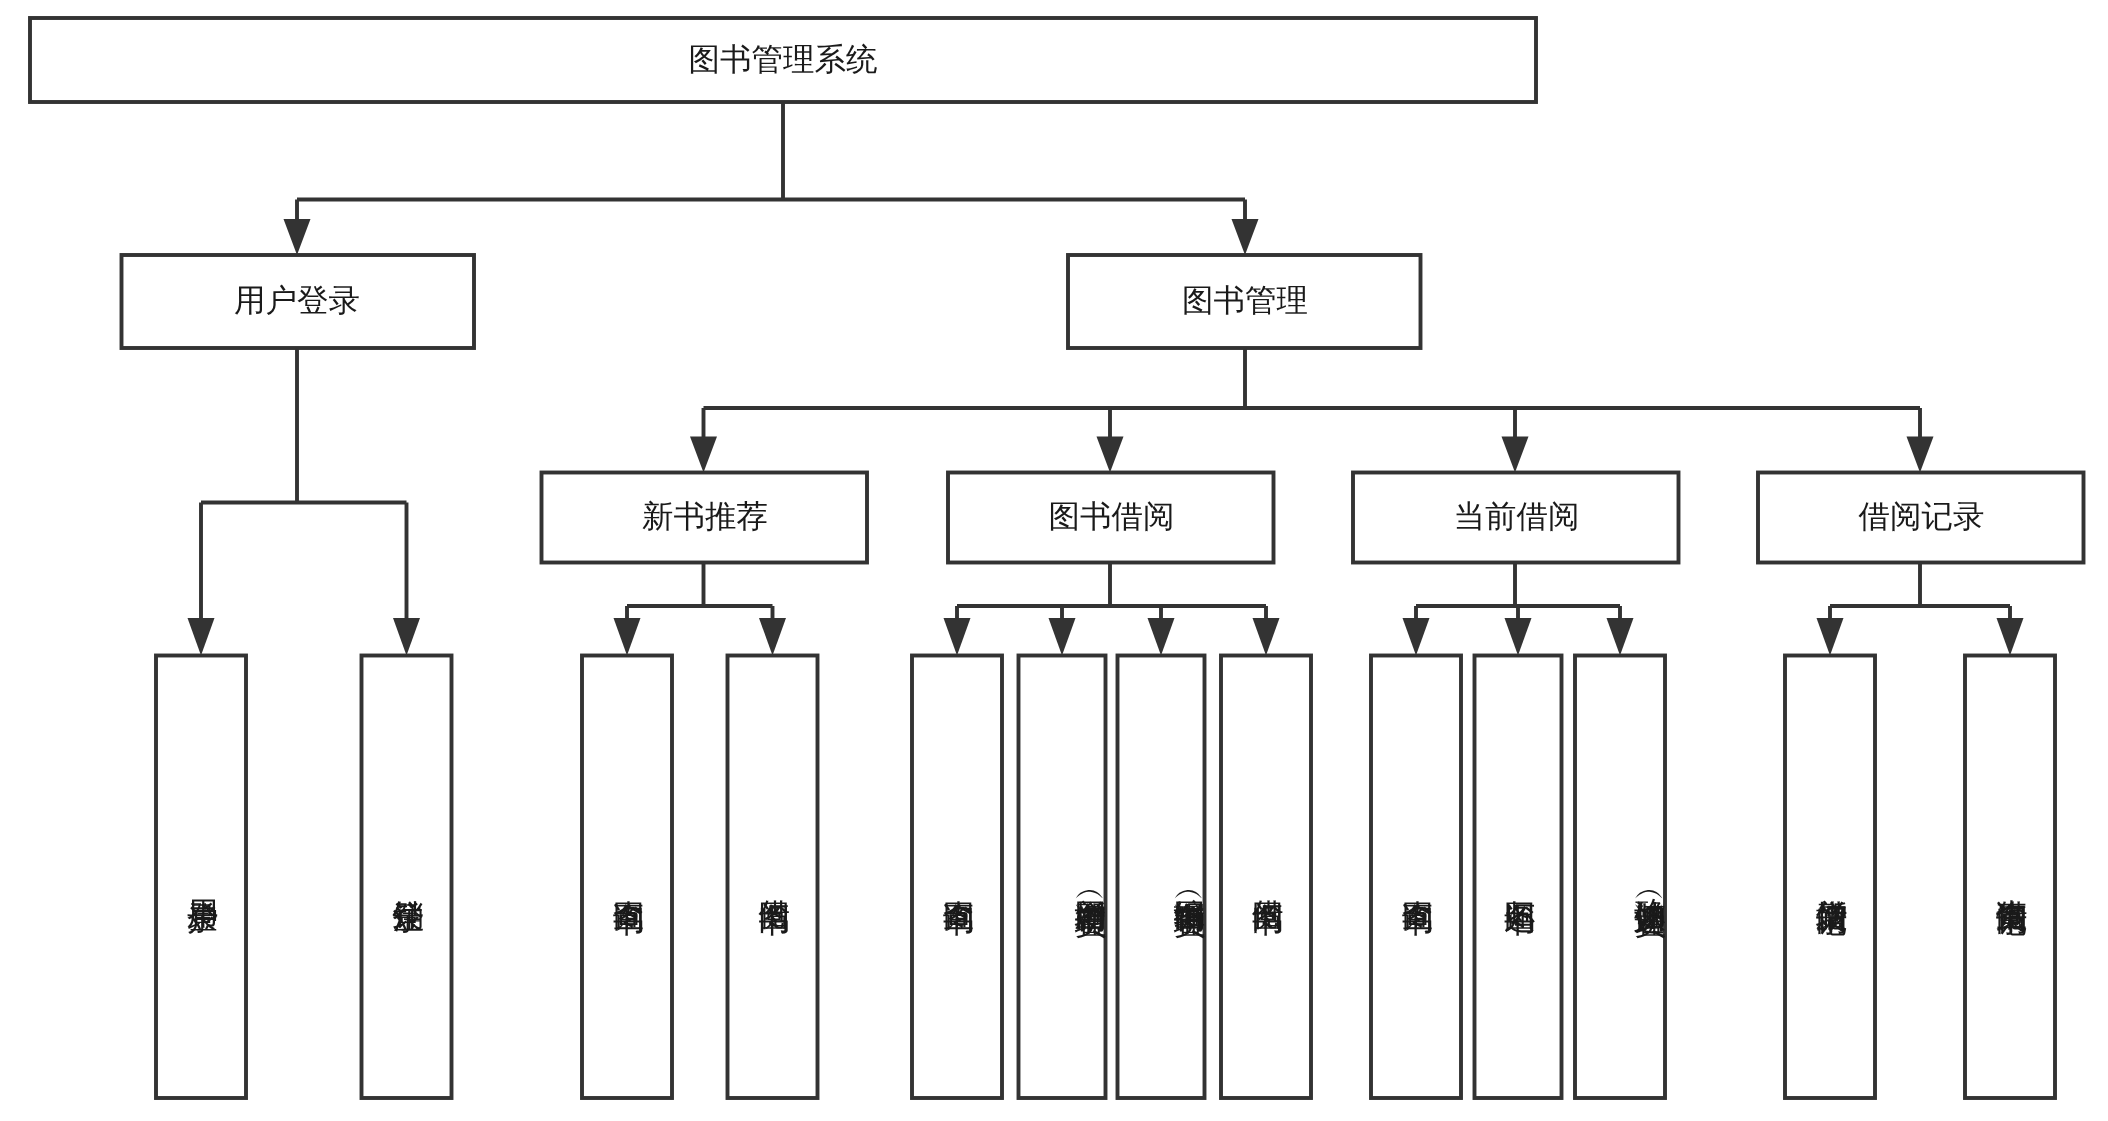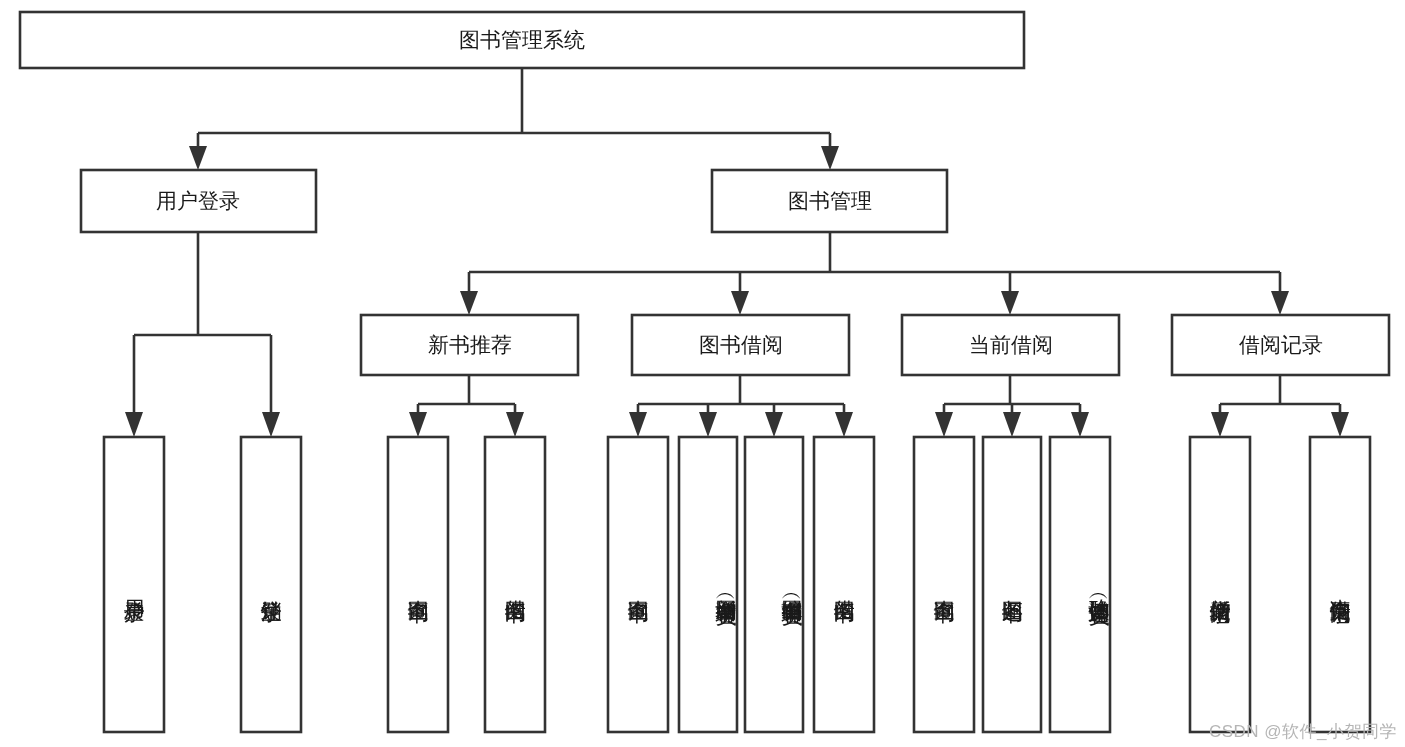--- a/index.html
+++ b/index.html
@@ -202,15 +202,14 @@
   <div class="node-label-v" style="left:914px; top:437px; width:60px; height:295px;">查询图书</div>
 
   <div class="node-label-v" style="left:983px; top:437px; width:58px; height:295px;">归还图书</div>
 
   <div class="node-label-v" style="left:1050px; top:437px; width:60px; height:295px; align-items:flex-start; padding-top:4px; box-sizing:border-box;">确认归还（管理员）</div>
 
   <div class="node-label-v" style="left:1190px; top:437px; width:60px; height:295px;">新增借阅记录</div>
 
   <div class="node-label-v" style="left:1310px; top:437px; width:60px; height:295px;">查询借阅记录</div>
 
-  <div class="watermark">CSDN @软件_小贺同学</div>
 
 </div>
 
 </body></html>

